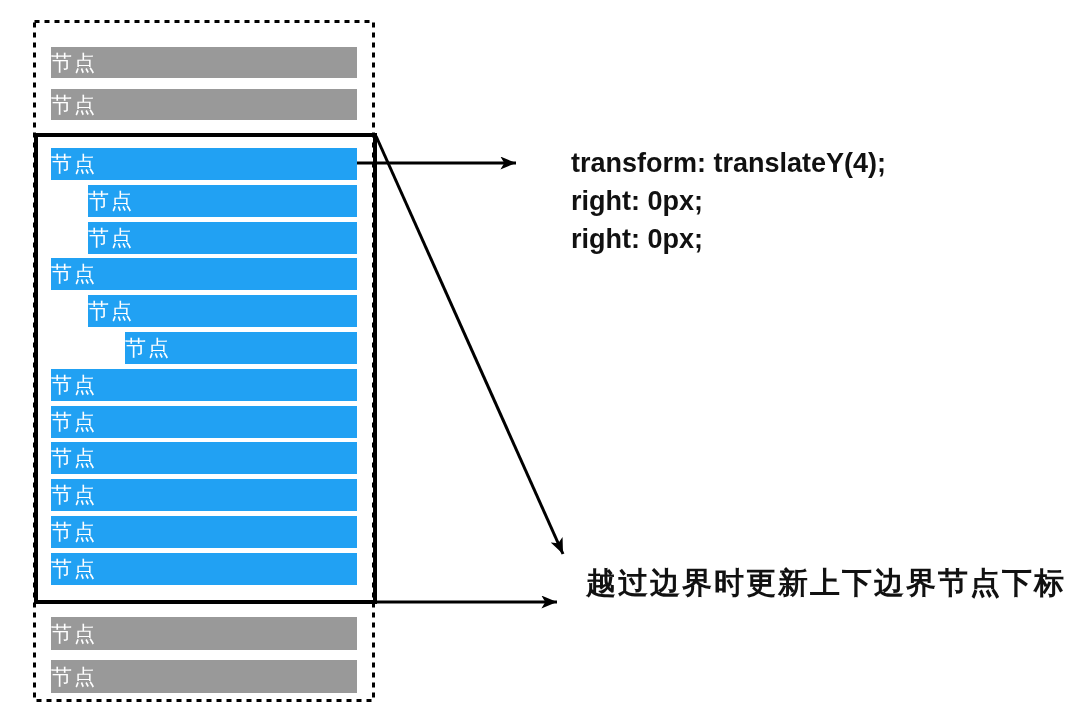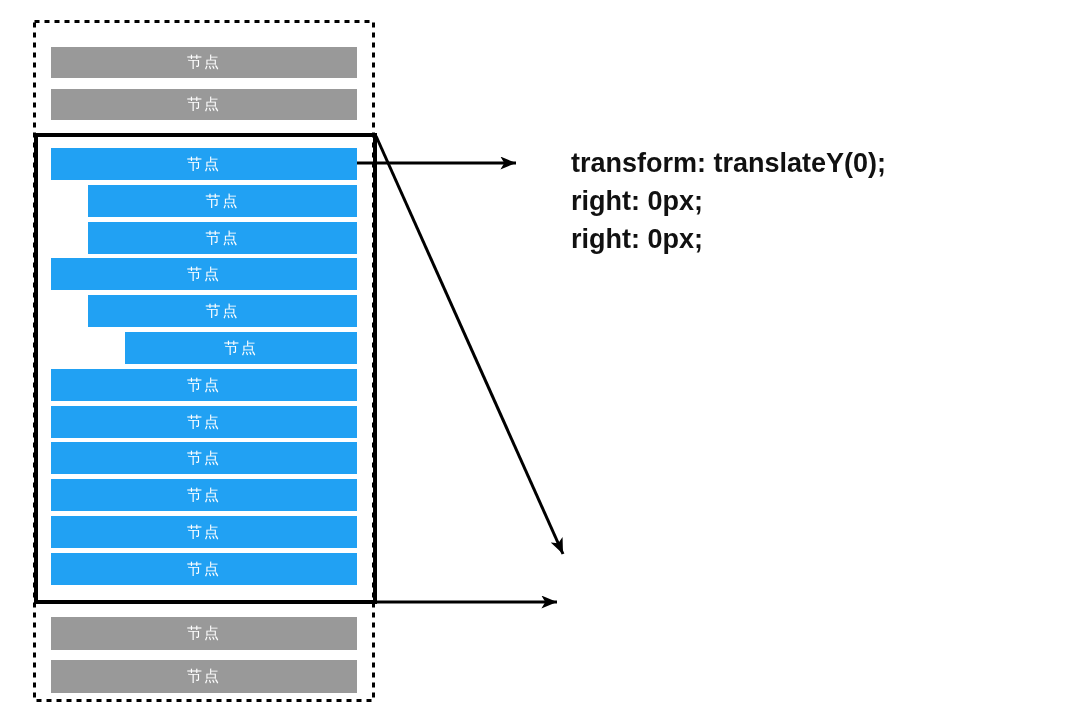--- a/index.html
+++ b/index.html
@@ -19,23 +19,22 @@
     border: 4px solid #000000;
     box-sizing: border-box;
     background: transparent;
   }
   
   .bar {
     position: absolute;
     height: 32px;
     display: flex;
     align-items: center;
-    justify-content: center;
     color: #ffffff;
-    font-size: 15px;
+    font-size: 21px;
     font-weight: 500;
     letter-spacing: 2px;
   }
   .bar.blue { background: #21a1f3; }
   .bar.gray { background: #999999; }
   
   .overlay {
     position: absolute;
     left: 0; top: 0;
     width: 1080px; height: 712px;
@@ -129,19 +128,20 @@
     <rect x="34.5" y="21.5" width="339" height="679" fill="none" stroke="#000000" stroke-width="3" stroke-dasharray="5 5"></rect>
 
     <line x1="357" y1="163" x2="516" y2="163" stroke="#000000" stroke-width="3" marker-end="url(#arrowhead)"></line>
 
     <line x1="376" y1="136" x2="563" y2="554" stroke="#000000" stroke-width="3" marker-end="url(#arrowhead)"></line>
 
     <line x1="376" y1="602" x2="557" y2="602" stroke="#000000" stroke-width="3" marker-end="url(#arrowhead)"></line>
   </svg>
 
   <div class="css-note">
-    <div>transform: translateY(0);</div>
+    <div>transform: translateY(4);</div>
     <div>right: 0px;</div>
     <div>right: 0px;</div>
   </div>
 
+  <div class="boundary-note">越过边界时更新上下边界节点下标</div>
 
 </div>
 
 </body></html>

